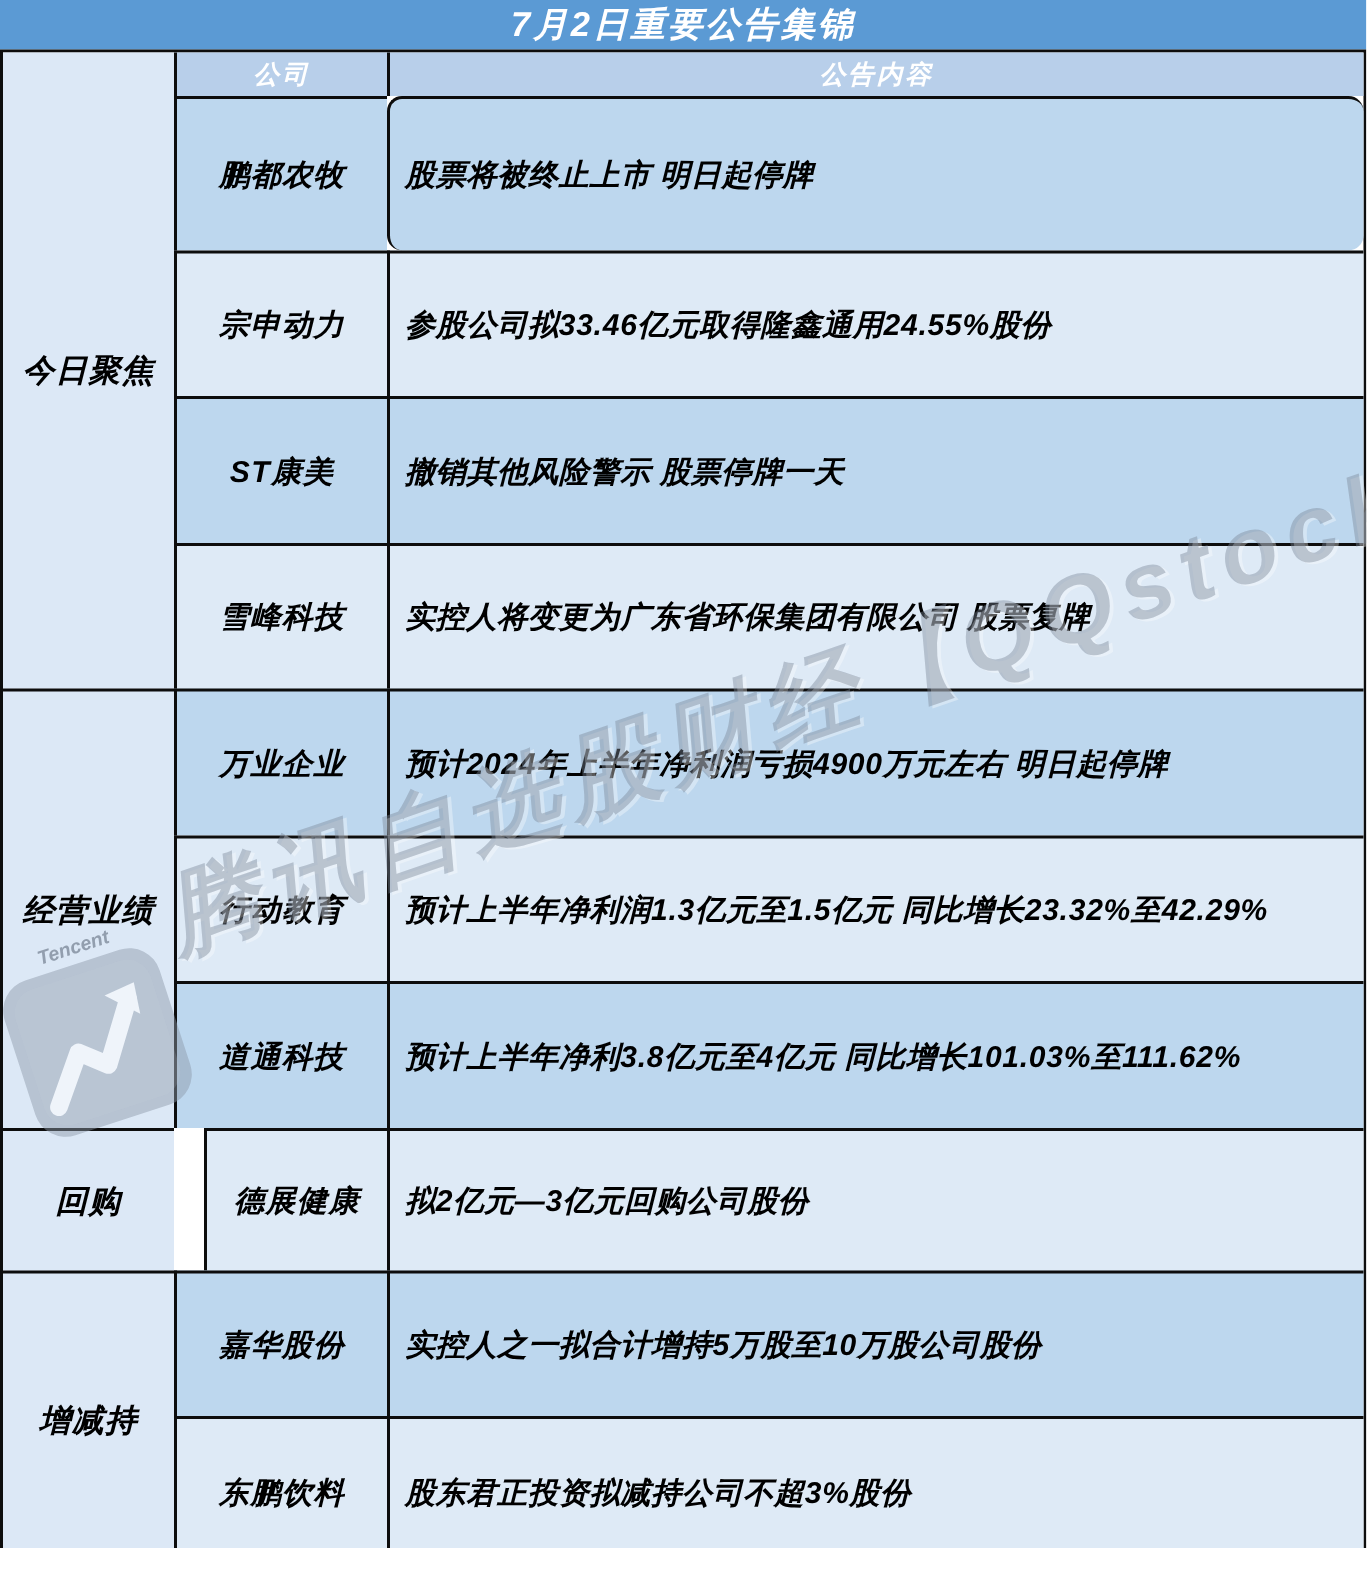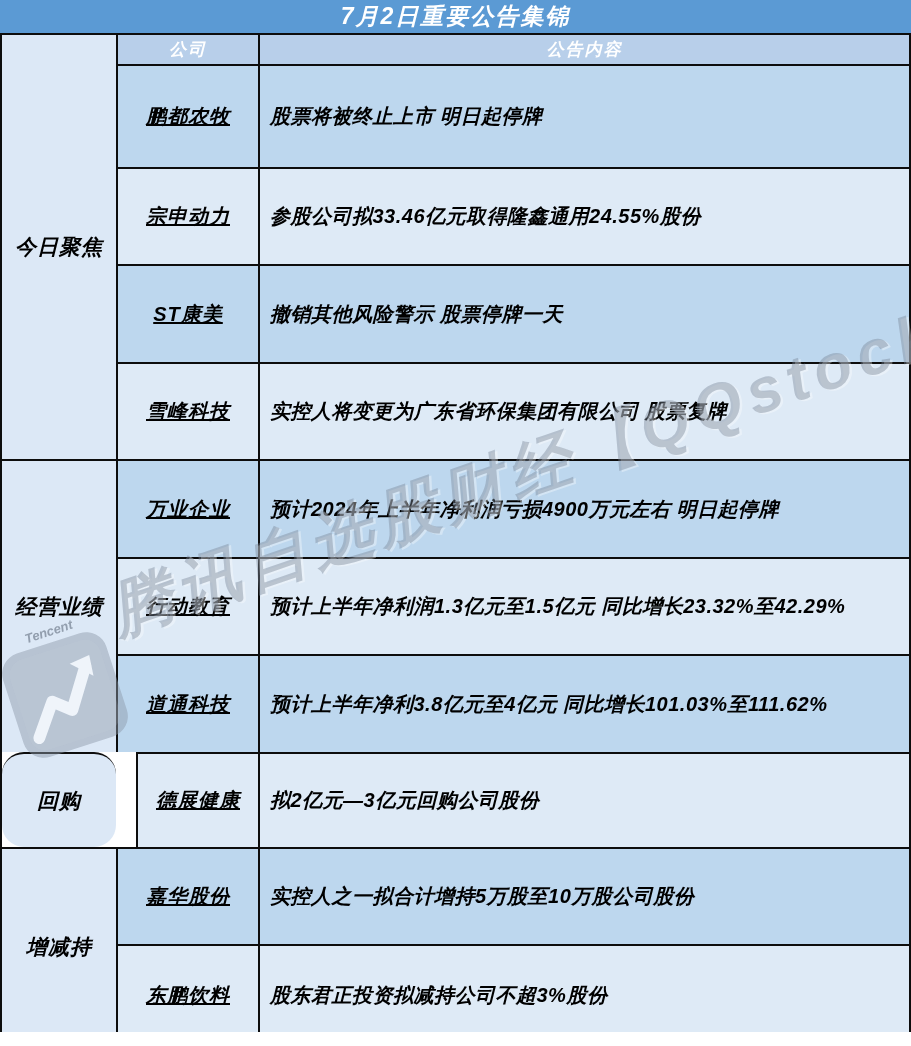--- a/index.html
+++ b/index.html
@@ -73,21 +73,20 @@
   .cat{
     background:var(--category);
     justify-content:center;
     font-size:21px;
     letter-spacing:1px;
   }
   .company{
     justify-content:center;
     font-size:20px;
     letter-spacing:1px;
-    text-decoration:underline;
   }
   .content{
     justify-content:flex-start;
     padding-left:10px;
     padding-right:6px;
     font-size:20px;
     letter-spacing:0.5px;
   }
   .dark{background:var(--row-dark);}
   .light{background:var(--row-light);}
@@ -135,35 +134,35 @@
   <div class="title-bar">
     <span class="title-text">7月2日重要公告集锦</span>
   </div>
 
   <div class="grid" id="grid">
     <div class="cell hdr no-top" style="grid-row:1;grid-column:2;">公司</div>
     <div class="cell hdr no-top" style="grid-row:1;grid-column:3;">公告内容</div>
 
   <div class="cell cat no-left no-top" style="grid-area: 1 / 1 / span 5;">今日聚焦</div>
       <div class="cell company dark" style="grid-area: 2 / 2;">鹏都农牧</div>
-      <div class="cell content dark" style="grid-area: 2 / 3;">股票将被终止上市 明日起停牌</div>
+      <div class="cell content dark" style="grid-area: 2 / 3; border-radius: 10px;">股票将被终止上市 明日起停牌</div>
       <div class="cell company light" style="grid-area: 3 / 2;">宗申动力</div>
       <div class="cell content light" style="grid-area: 3 / 3;">参股公司拟33.46亿元取得隆鑫通用24.55%股份</div>
       <div class="cell company dark" style="grid-area: 4 / 2;">ST康美</div>
       <div class="cell content dark" style="grid-area: 4 / 3;">撤销其他风险警示 股票停牌一天</div>
       <div class="cell company light" style="grid-area: 5 / 2;">雪峰科技</div>
       <div class="cell cat no-left" style="grid-area: 6 / 1 / span 3;">经营业绩</div>
       <div class="cell content light" style="grid-area: 5 / 3;">实控人将变更为广东省环保集团有限公司 股票复牌</div>
       <div class="cell company dark" style="grid-area: 6 / 2;">万业企业</div>
       <div class="cell content dark" style="grid-area: 6 / 3;">预计2024年上半年净利润亏损4900万元左右 明日起停牌</div>
       <div class="cell company light" style="grid-area: 7 / 2;">行动教育</div>
       <div class="cell content light" style="grid-area: 7 / 3;">预计上半年净利润1.3亿元至1.5亿元 同比增长23.32%至42.29%</div>
       <div class="cell company dark" style="grid-area: 8 / 2;">道通科技</div>
       <div class="cell content dark" style="grid-area: 8 / 3;">预计上半年净利3.8亿元至4亿元 同比增长101.03%至111.62%</div>
-      <div class="cell cat no-left" style="grid-area: 9 / 1 / span 1; border-radius: 22px;">回购</div>
+      <div class="cell cat no-left" style="grid-area: 9 / 1 / span 1;">回购</div>
       <div class="cell company light" style="grid-area: 9 / 2; margin-left: 20px;">德展健康</div>
       <div class="cell content light" style="grid-area: 9 / 3;">拟2亿元—3亿元回购公司股份</div>
       <div class="cell cat no-left" style="grid-area: 10 / 1 / span 2;">增减持</div>
       <div class="cell company dark" style="grid-area: 10 / 2;">嘉华股份</div>
       <div class="cell content dark" style="grid-area: 10 / 3;">实控人之一拟合计增持5万股至10万股公司股份</div>
       <div class="cell company light" style="grid-area: 11 / 2;">东鹏饮料</div>
       <div class="cell content light" style="grid-area: 11 / 3;">股东君正投资拟减持公司不超3%股份</div>
     </div>
 
   <div class="watermark">腾讯自选股财经【QQstock 】</div>

